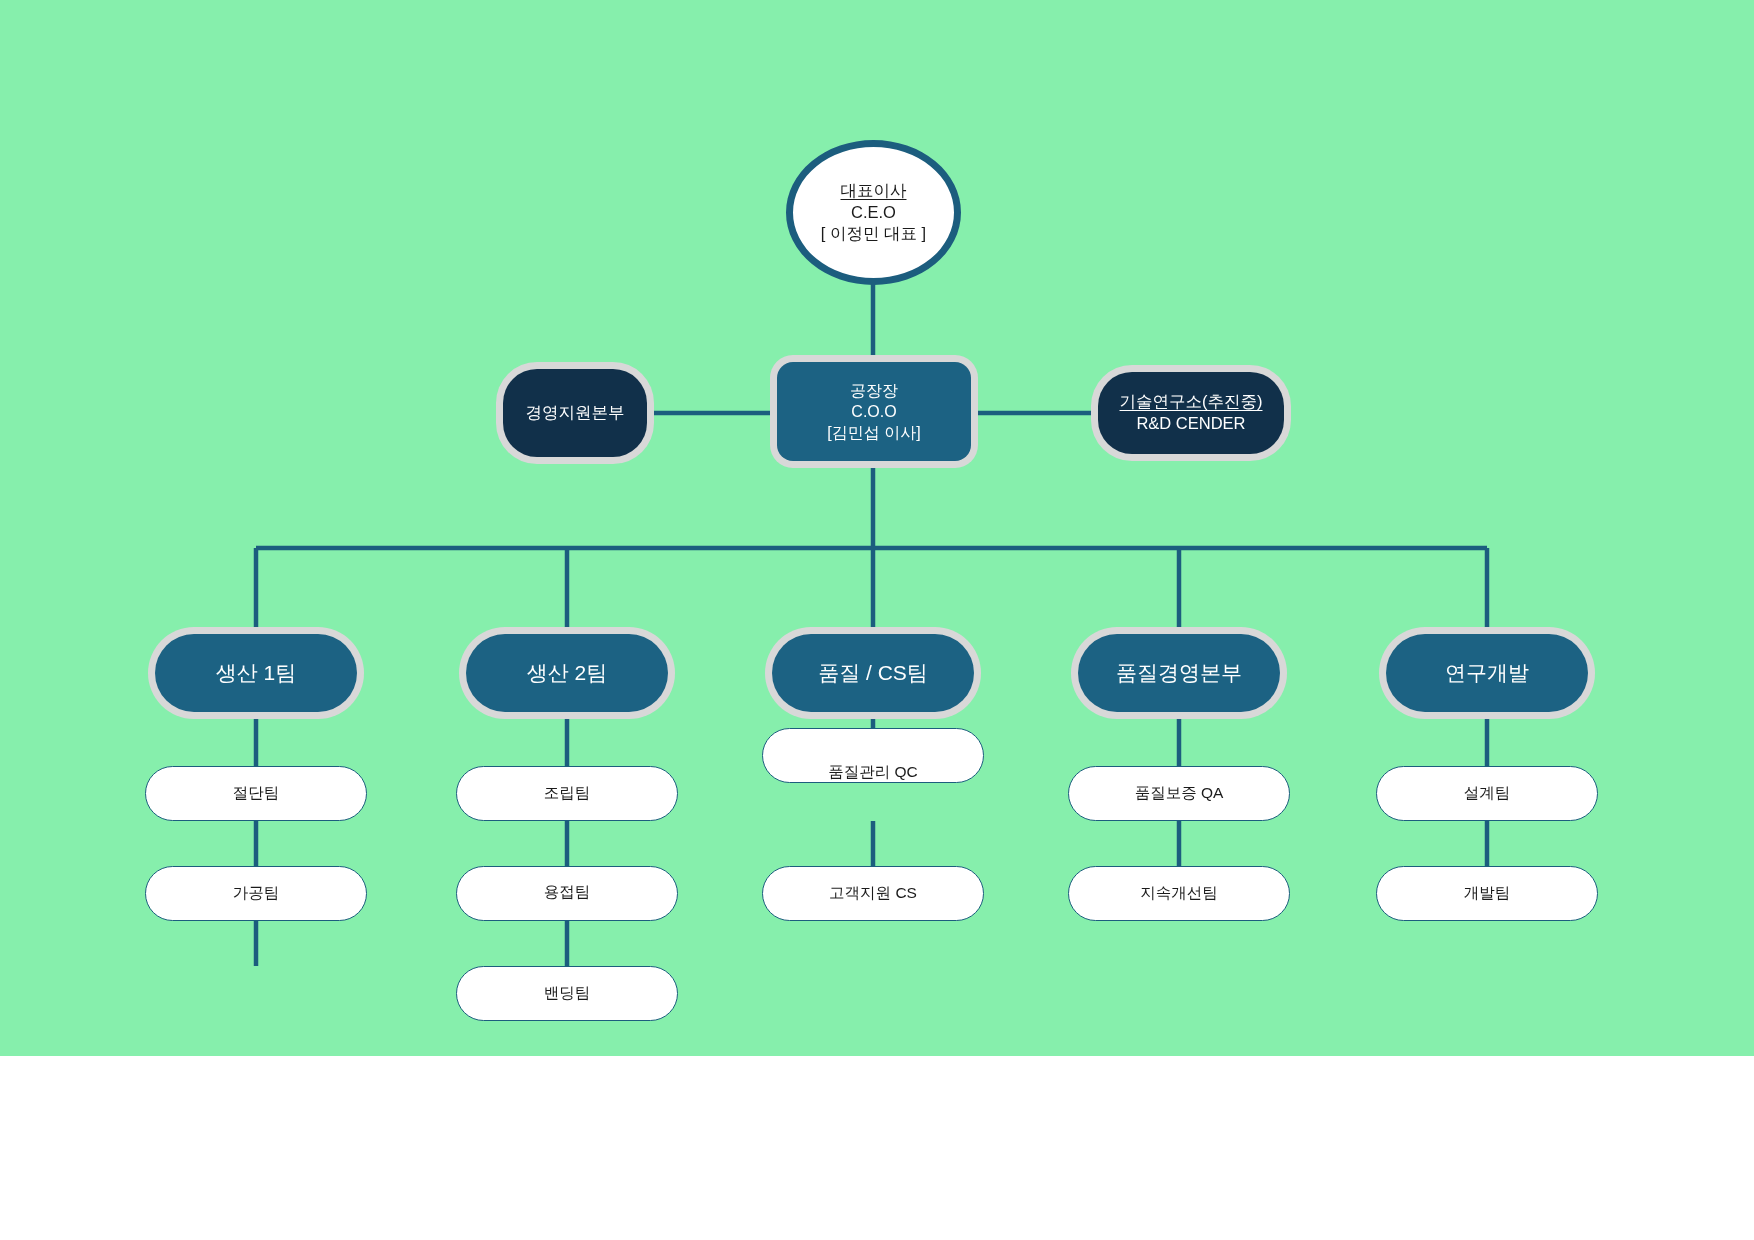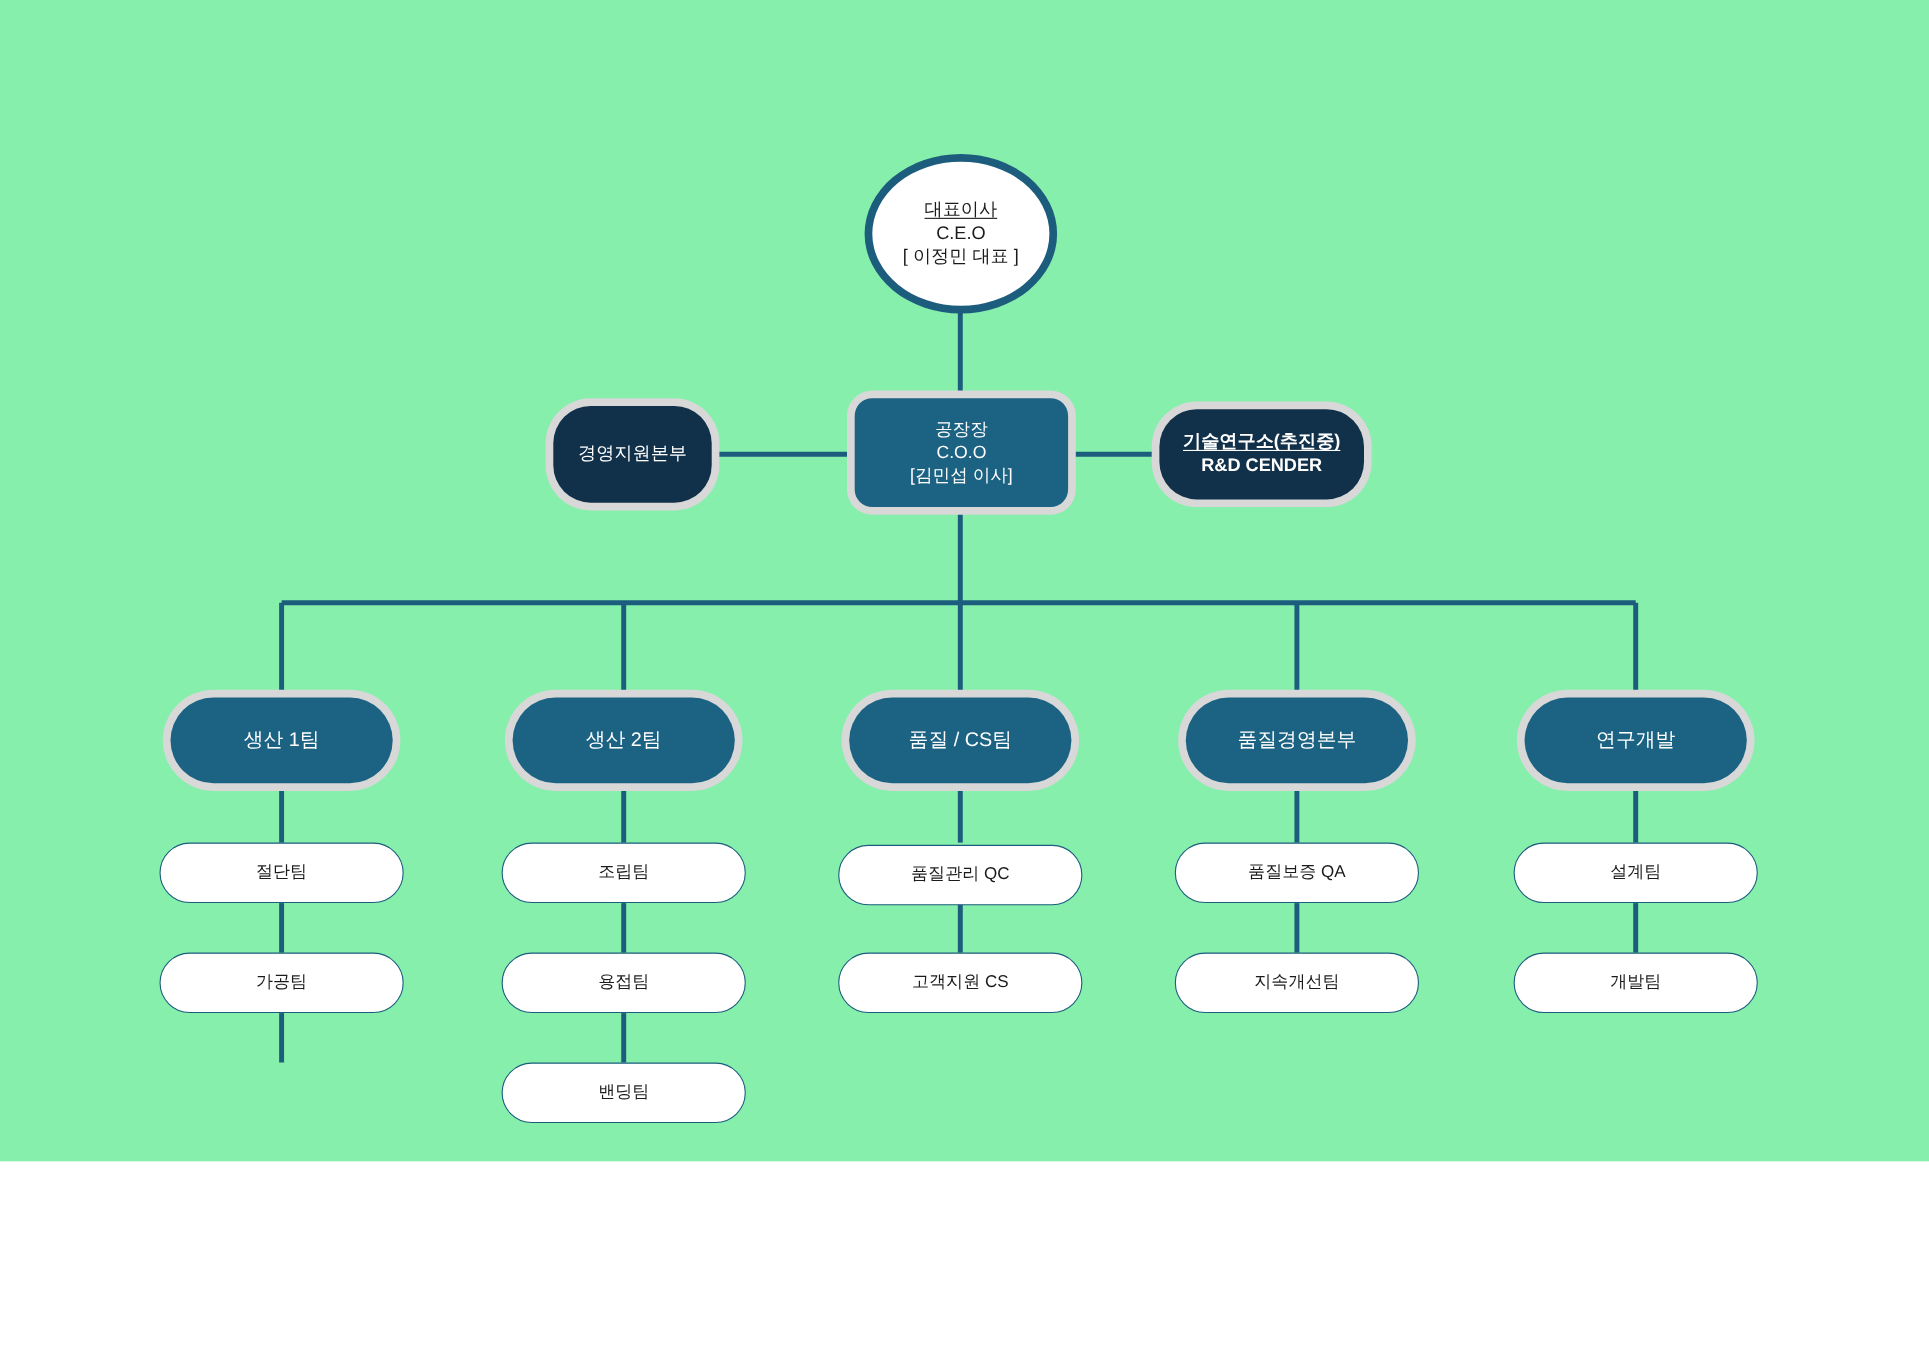--- a/index.html
+++ b/index.html
@@ -74,21 +74,21 @@
   .node-dark .line-underline {
     text-decoration: underline;
     text-underline-offset: 2.5px;
   }
 
   
   .node-dept {
     background: #1c6283;
     color: #ffffff;
     border-radius: 40px;
-    font-size: 18px;
+    font-size: 21px;
     box-shadow: 0 0 0 7px #d8d8d8;
   }
 
   
   .node-leaf {
     background: #ffffff;
     color: #1b1b1b;
     border: 1.6px solid #1c5d7e;
     border-radius: 30px;
     font-size: 15.5px;
@@ -151,21 +151,21 @@
   <div class="node node-dark" style="left:503px; top:369px; width:144px; height:88px;">
     <span class="node-line">경영지원본부</span>
   </div>
 
   <div class="node node-coo" style="left:777px; top:362px; width:194px; height:99px;">
     <span class="node-line">공장장</span>
     <span class="node-line">C.O.O</span>
     <span class="node-line">[김민섭 이사]</span>
   </div>
 
-  <div class="node node-dark" style="left:1054px; top:372px; width:186px; height:82px;font-weight:bold;">
+  <div class="node node-dark" style="left:1098px; top:372px; width:186px; height:82px;">
     <span class="node-line line-underline">기술연구소(추진중)</span>
     <span class="node-line">R&amp;D CENDER</span>
   </div>
 
   <div class="node node-dept" style="left:155px; top:634px; width:202px; height:78px;">
     <span class="node-line">생산 1팀</span>
   </div>
   <div class="node node-dept" style="left:466px; top:634px; width:202px; height:78px;">
     <span class="node-line">생산 2팀</span>
   </div>
@@ -189,21 +189,21 @@
   <div class="node node-leaf" style="left:456px; top:766px; width:222px; height:55px;">
     <span class="node-line">조립팀</span>
   </div>
   <div class="node node-leaf" style="left:456px; top:866px; width:222px; height:55px;font-family:Liberation Mono, monospace;">
     <span class="node-line">용접팀</span>
   </div>
   <div class="node node-leaf" style="left:456px; top:966px; width:222px; height:55px;">
     <span class="node-line">밴딩팀</span>
   </div>
 
-  <div class="node node-leaf" style="left:762px; top:768px; width:222px; height:55px;">
+  <div class="node node-leaf" style="left:762px; top:728px; width:222px; height:55px;justify-content:flex-end;">
     <span class="node-line">품질관리 QC</span>
   </div>
   <div class="node node-leaf" style="left:1068px; top:766px; width:222px; height:55px;">
     <span class="node-line">품질보증 QA</span>
   </div>
 
   <div class="node node-leaf" style="left:762px; top:866px; width:222px; height:55px;">
     <span class="node-line">고객지원 CS</span>
   </div>
   <div class="node node-leaf" style="left:1068px; top:866px; width:222px; height:55px;">

